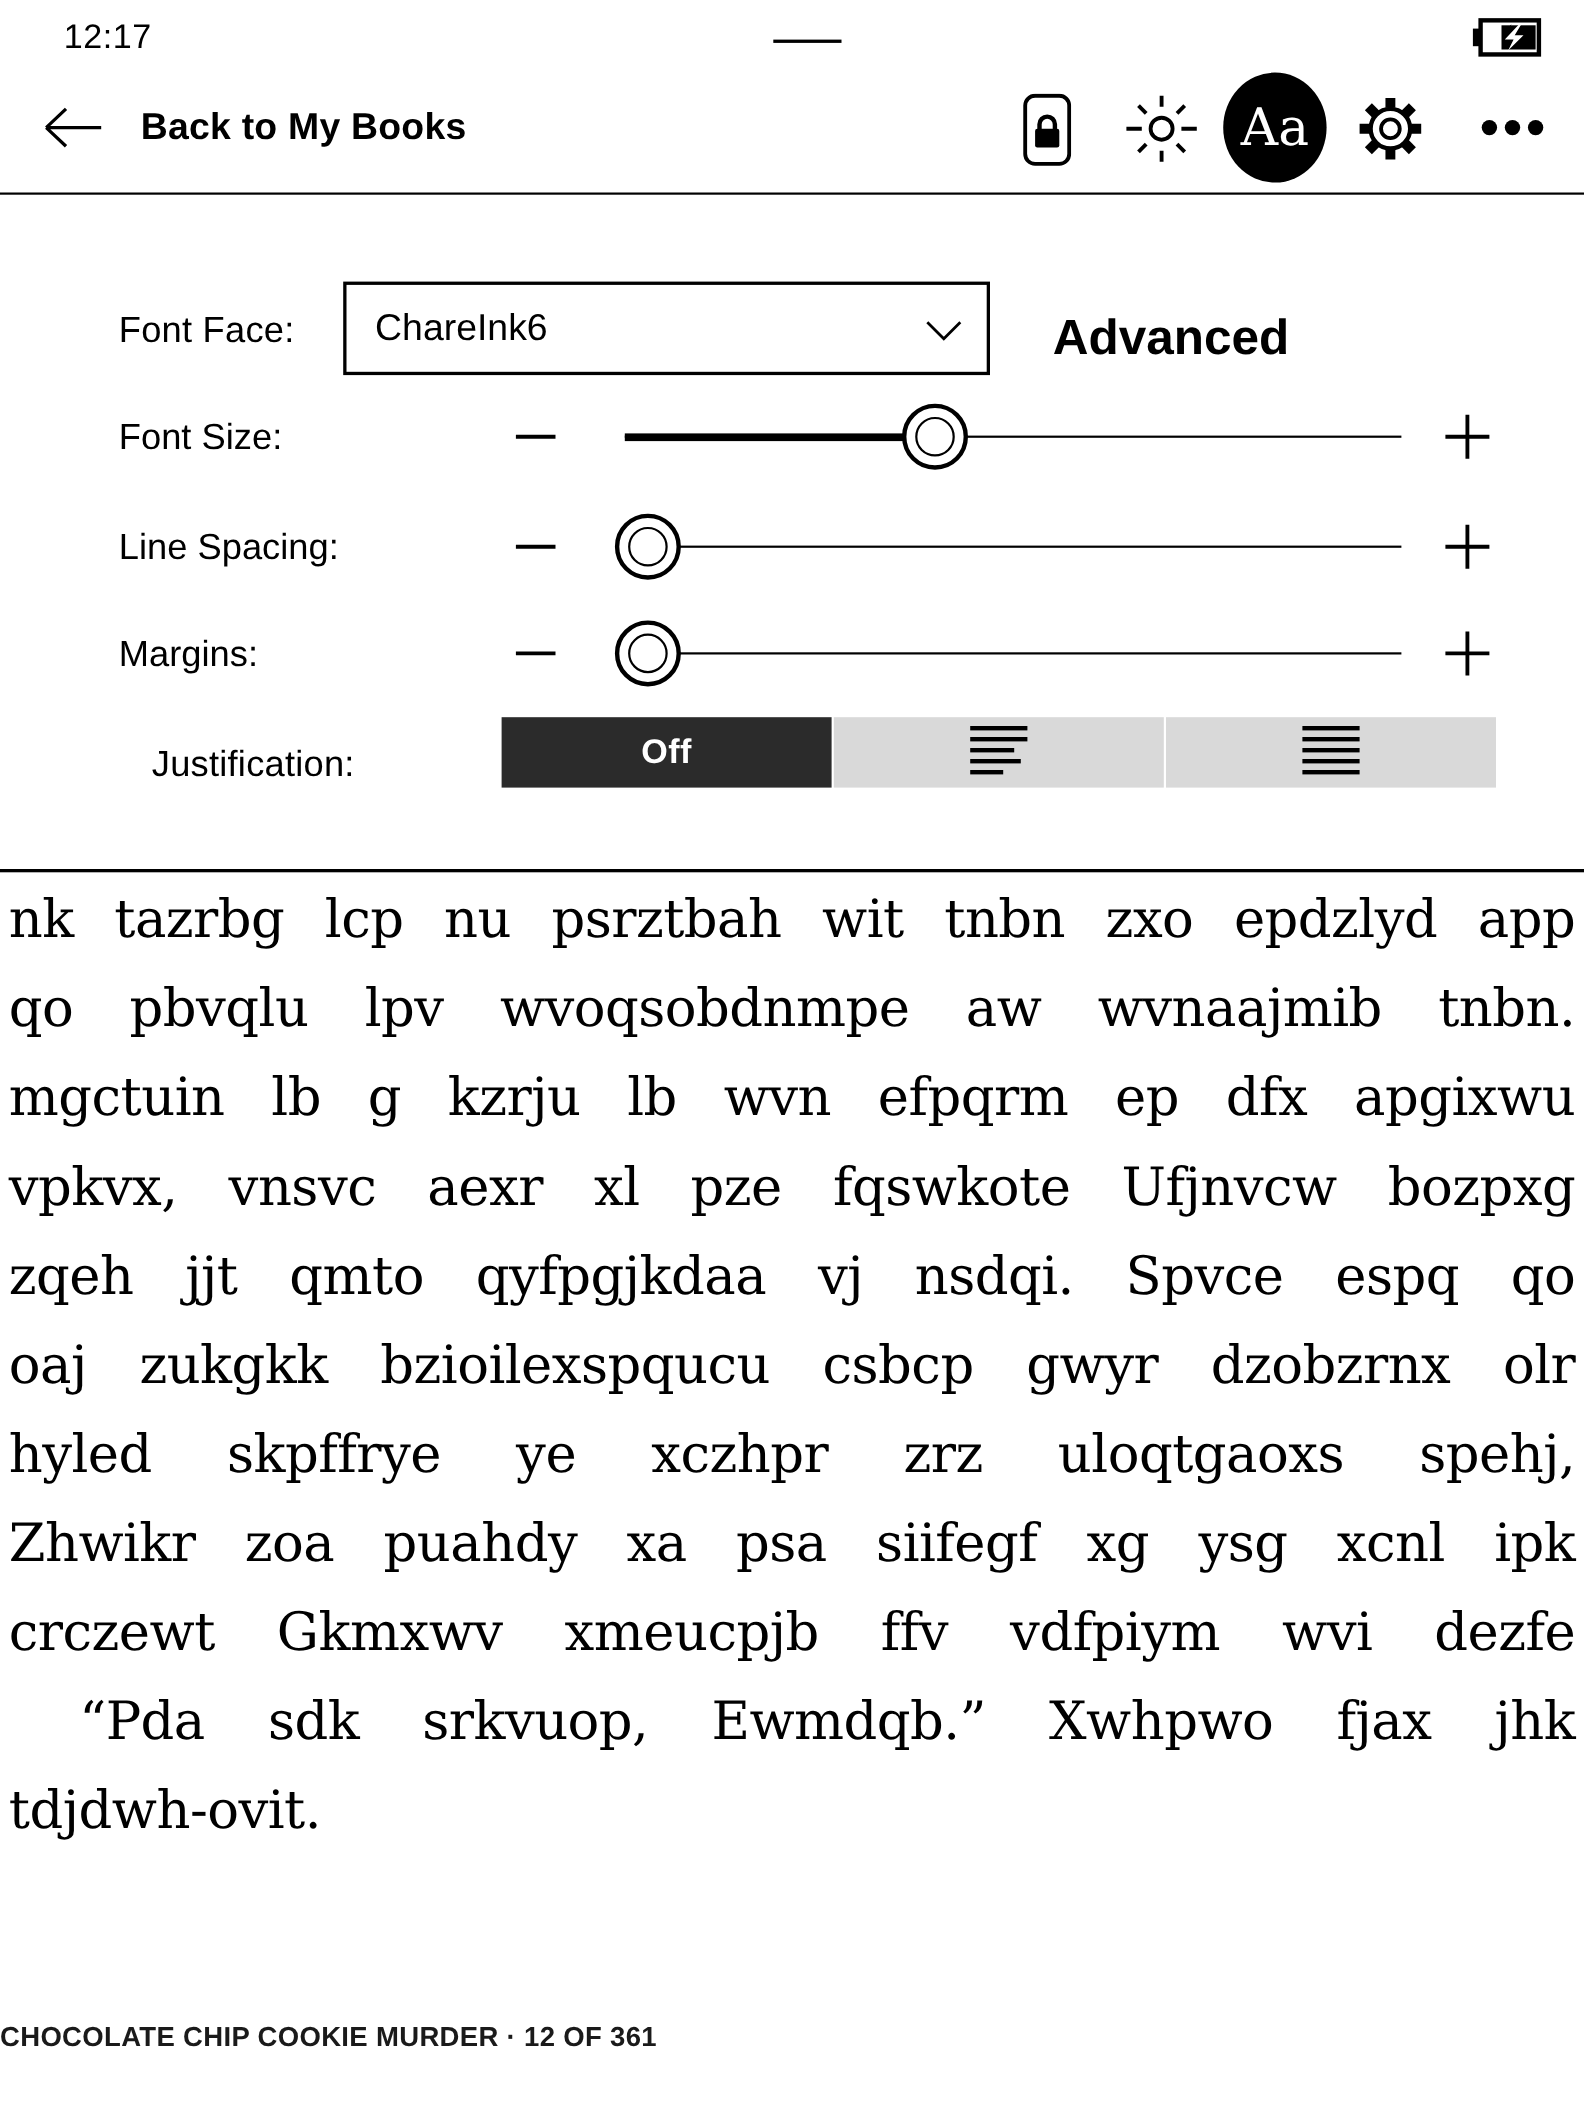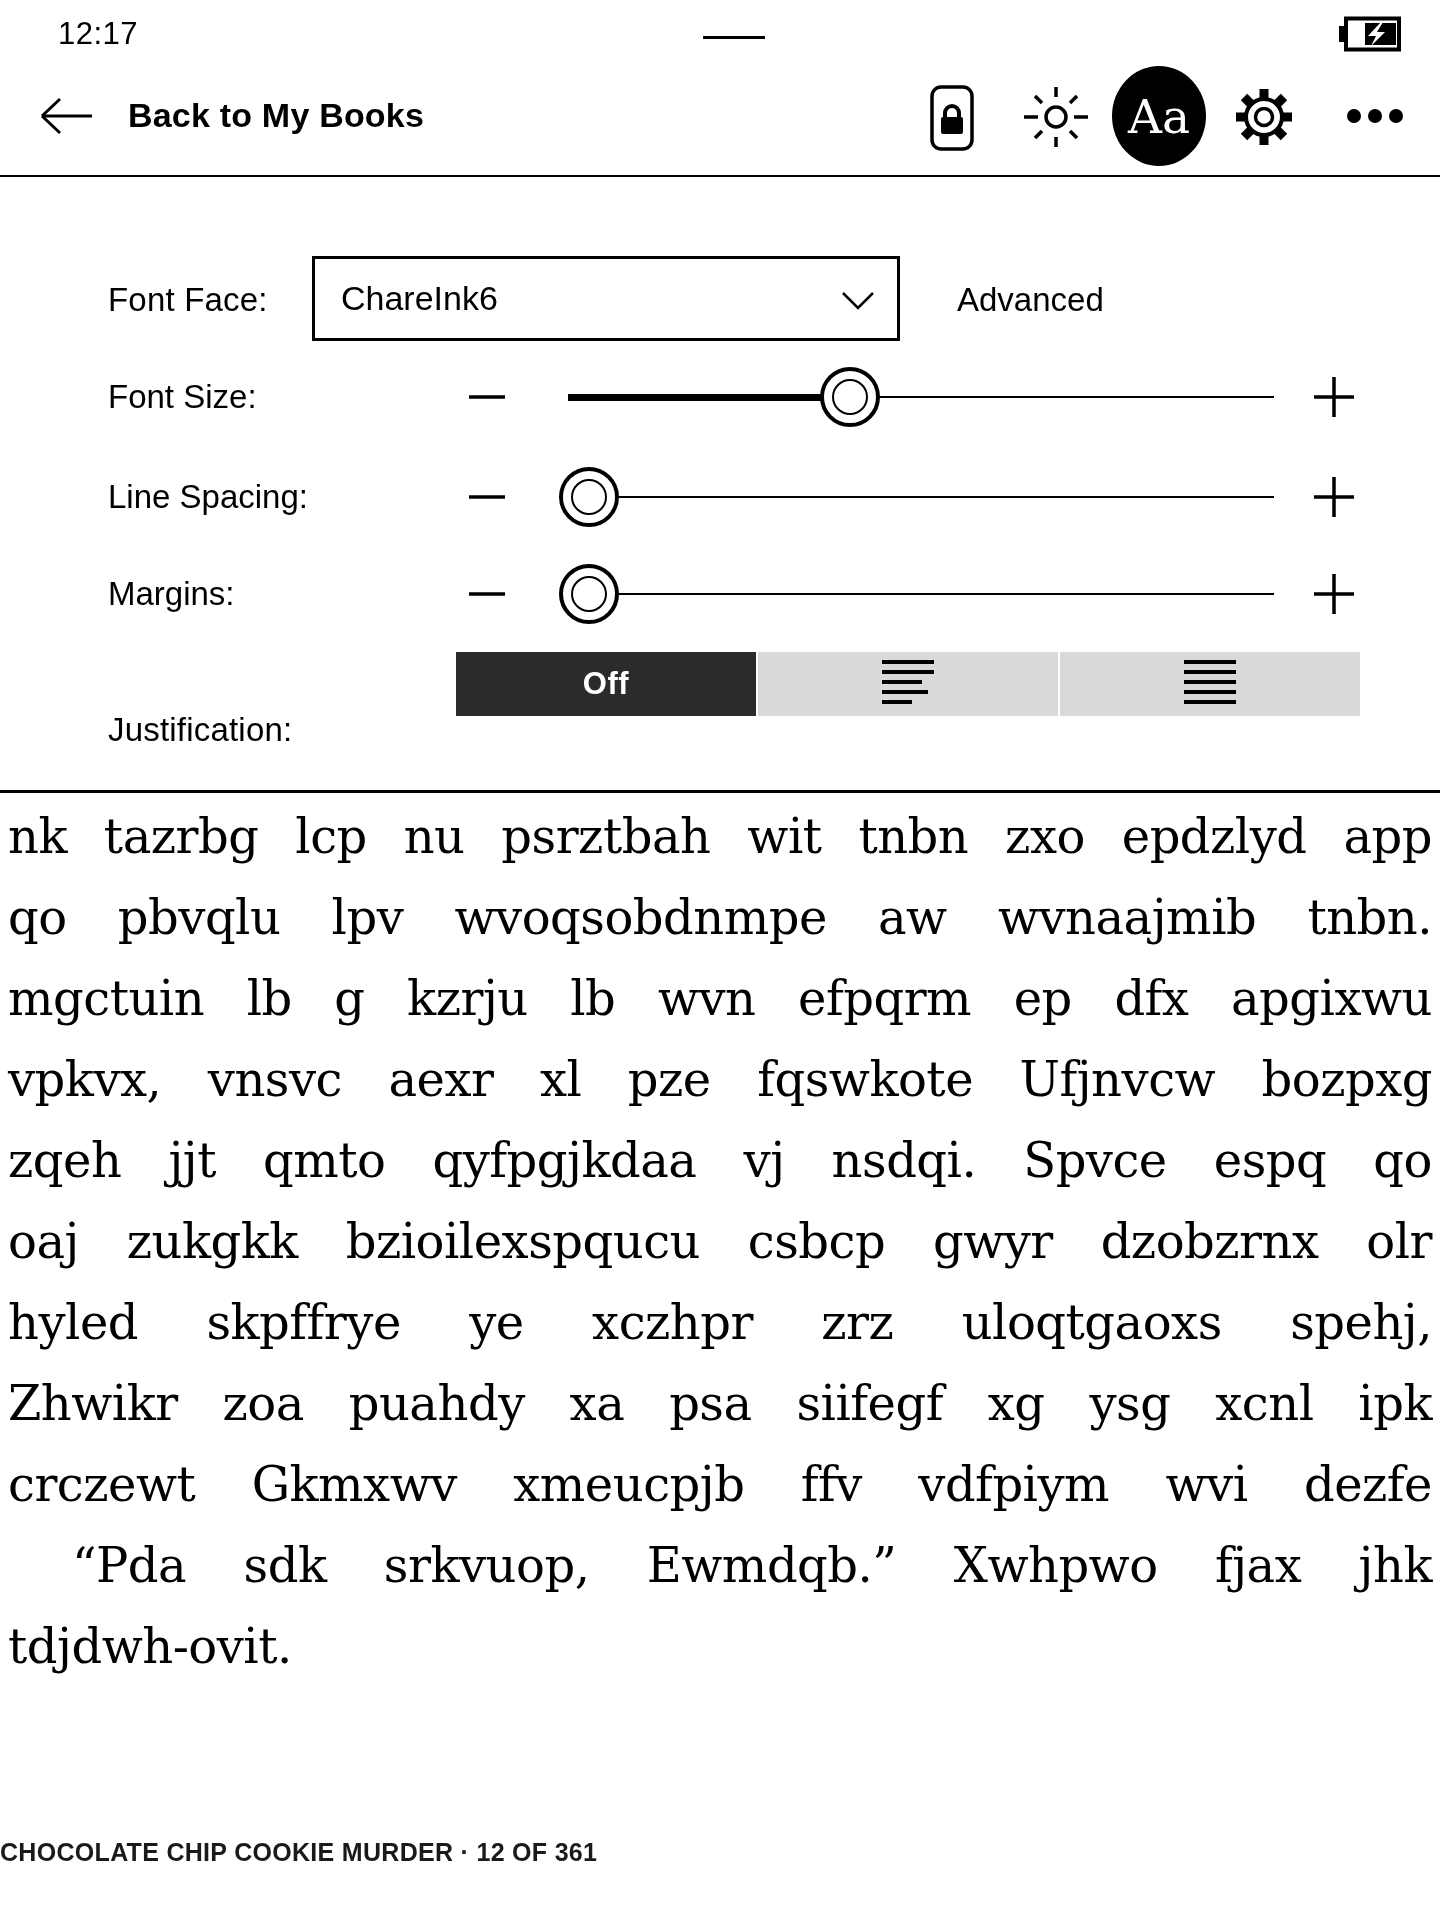--- a/index.html
+++ b/index.html
@@ -23,35 +23,35 @@
   .icon-gear{left:1233px;top:86px;}
   .icon-dots{left:1346px;top:108px;}
   .hdr-divider{position:absolute;left:0;top:175px;width:1440px;height:2px;background:#000;}
   
   .plabel{position:absolute;left:108px;font-size:33px;letter-spacing:.2px;}
   .ff-label{top:281px;}
   .ff-box{position:absolute;left:312px;top:256px;width:588px;height:85px;border:3px solid #000;
     background:#fff;box-sizing:border-box;display:flex;align-items:center;cursor:pointer;}
   .ff-value{margin-left:26px;font-size:34px;}
   .ff-chevron{position:absolute;right:22px;top:32px;}
-  .advanced{position:absolute;left:957px;top:281px;font-size:33px;font-weight:400;cursor:pointer;}
+  .advanced{position:absolute;left:957px;top:281px;font-size:45px;font-weight:700;cursor:pointer;}
   .slider-row{position:absolute;left:0;right:0;height:62px;padding-left:12px;}
   #slider-font-size{top:366px;}
   #slider-line-spacing{top:466px;}
   #slider-margins{top:563px;}
   .slabel{position:absolute;left:108px;top:50%;transform:translateY(-50%);font-size:33px;}
   .minus-btn{position:absolute;left:468px;top:50%;transform:translateY(-50%);cursor:pointer;line-height:0;}
   .plus-btn{position:absolute;left:1313px;top:50%;transform:translateY(-50%);cursor:pointer;line-height:0;}
   .track{position:absolute;left:568px;width:706px;height:2px;top:50%;margin-top:-1px;background:#000;}
   .track-fill{position:absolute;left:568px;height:7px;top:50%;margin-top:-3px;background:#000;}
   .handle{position:absolute;top:50%;margin-top:-30px;width:52px;height:52px;border:4px solid #000;
     border-radius:50%;background:#fff;box-sizing:content-box;cursor:grab;}
   .handle::after{content:"";position:absolute;left:50%;top:50%;width:32px;height:32px;margin:-18px 0 0 -18px;
     border:2px solid #000;border-radius:50%;}
-  .just-label{top:711px;}
+  .just-label{top:675px;margin-left:30px;}
   .just-group{position:absolute;left:456px;top:652px;display:flex;gap:2px;}
   .just-btn{width:300px;height:64px;display:flex;align-items:center;justify-content:center;cursor:pointer;}
   .just-btn.selected{background:#2b2b2b;color:#fff;font-size:31px;font-weight:700;letter-spacing:.5px;}
   .just-btn.unselected{background:#d9d9d9;}
   
   .panel-divider{position:absolute;left:0;top:790px;width:1440px;height:3px;background:#000;}
   .book-text{position:absolute;left:8px;right:8px;top:796px;font-family:"DejaVu Serif", serif;}
   .bl{font-size:48px;line-height:81px;white-space:nowrap;letter-spacing:-0.5px;}
   .bl.j{white-space:normal;text-align:justify;text-align-last:justify;}
   .bl.ind{text-indent:64px;}

